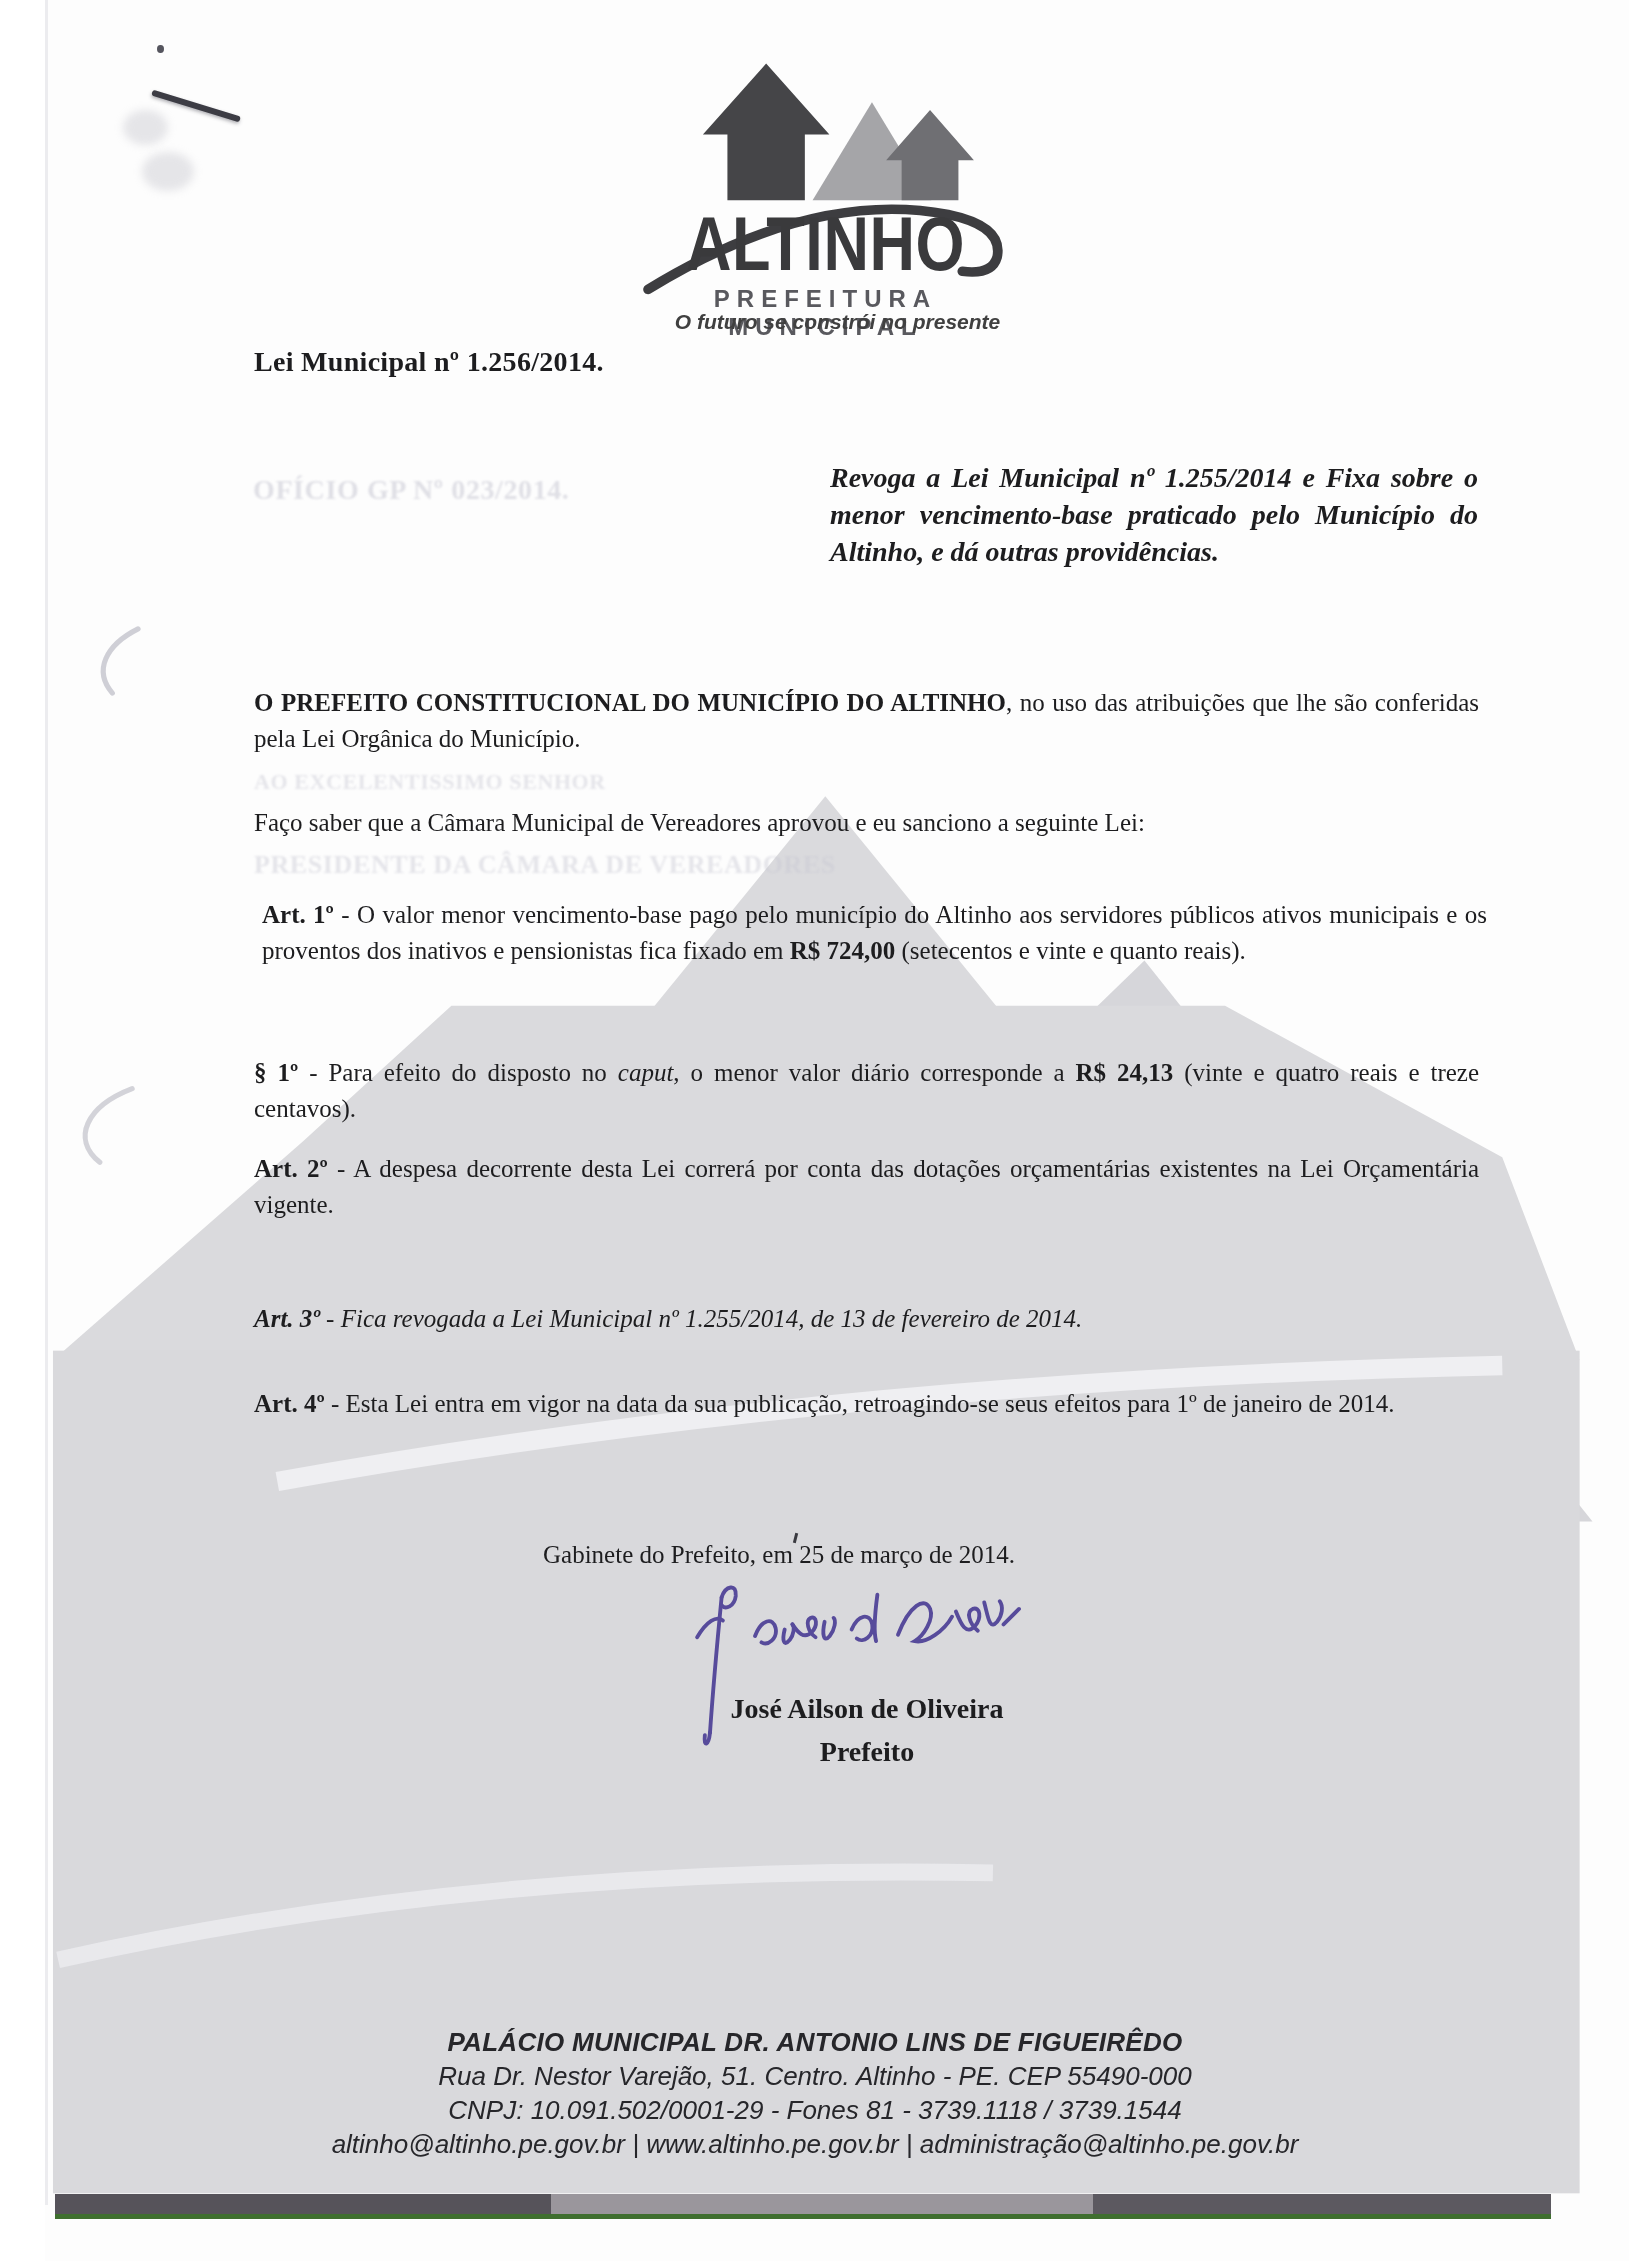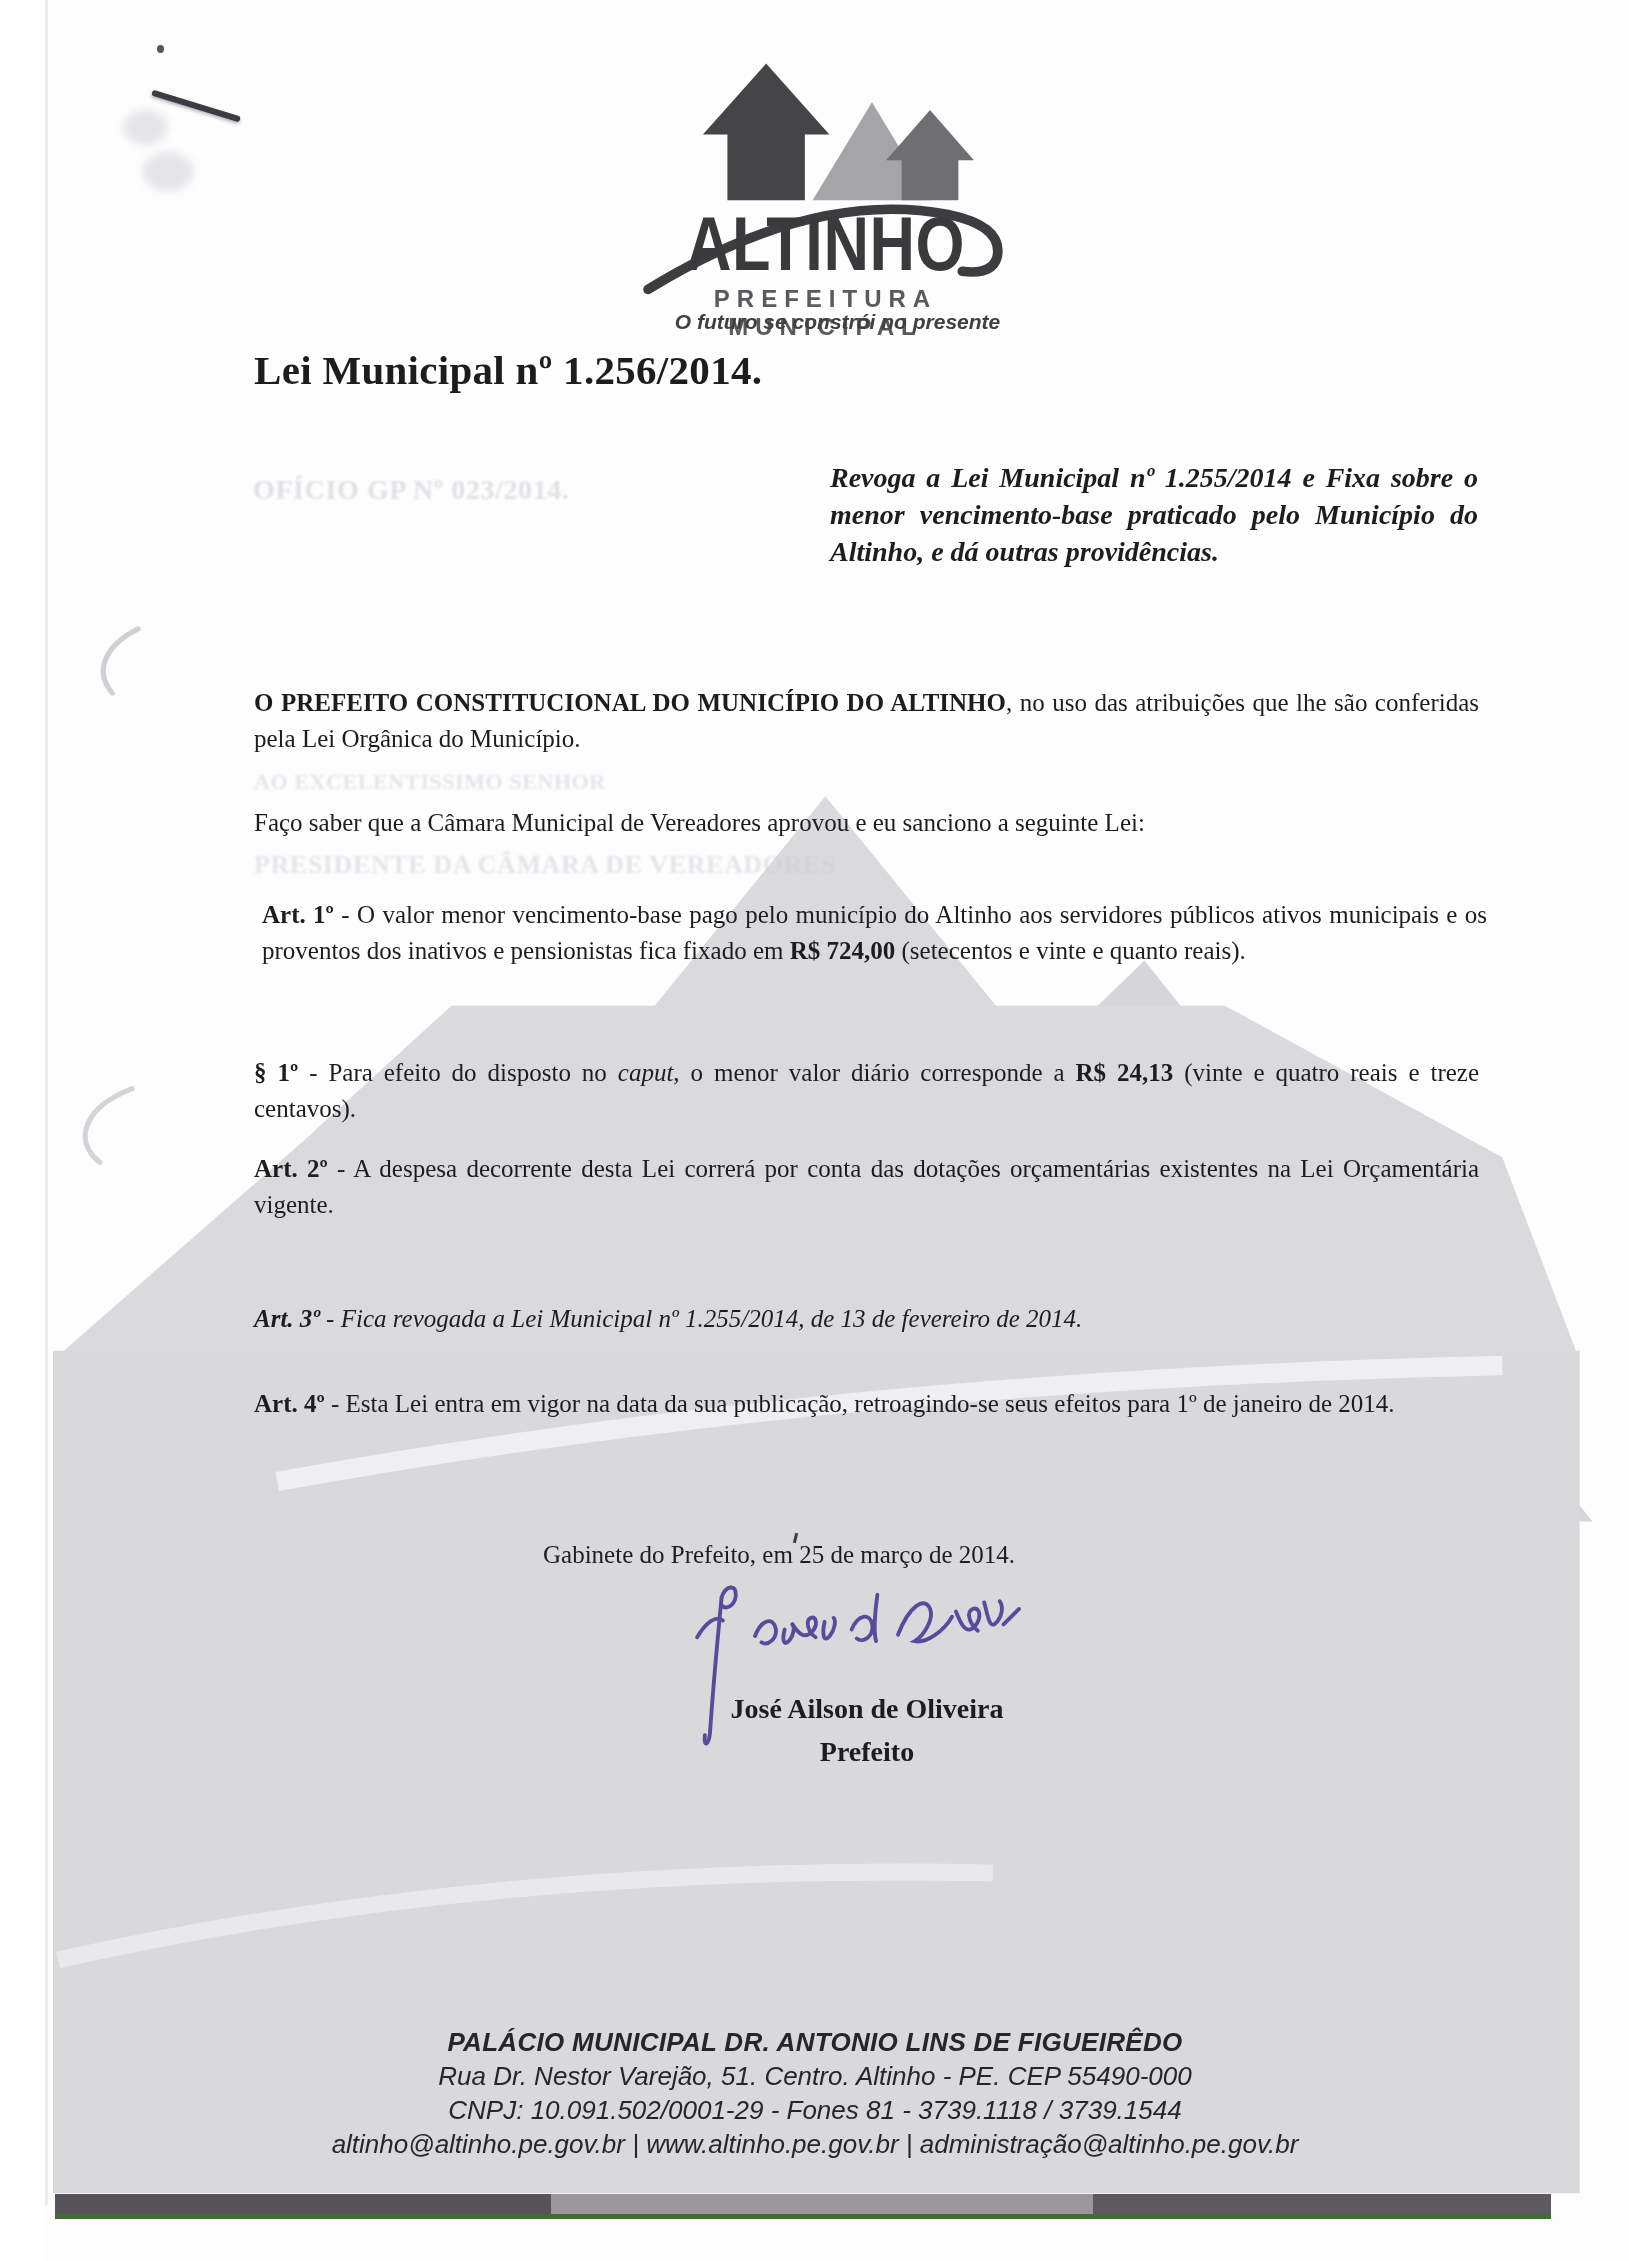--- a/index.html
+++ b/index.html
@@ -25,21 +25,21 @@
              font-family:"Liberation Sans",sans-serif;font-weight:900;font-size:67px;
              letter-spacing:0.6px;color:#3a3a3c;transform:scale(.94,1.12);}
   #logo-sub{position:absolute;left:0;top:246px;width:413px;text-align:center;
             font-family:"Liberation Sans",sans-serif;font-size:24px;font-weight:bold;
             letter-spacing:7px;color:#59595e;}
   #logo-tag{position:absolute;left:12px;top:271px;width:413px;text-align:center;
             font-family:"Liberation Sans",sans-serif;font-size:21px;font-weight:bold;
             font-style:italic;color:#404040;}
   
   .doc{z-index:3;font-size:25px;line-height:36px;text-align:justify;width:1225px;left:254px;}
-  #title{left:254px;top:346px;font-size:41px;font-weight:bold;letter-spacing:0.3px;z-index:3;white-space:nowrap;text-align:right;}
+  #title{left:254px;top:346px;font-size:28px;font-weight:bold;letter-spacing:0.3px;z-index:3;white-space:nowrap;text-align:right;}
   #ementa{left:830px;top:459px;width:648px;font-size:28px;line-height:37px;font-weight:bold;
           font-style:italic;text-align:justify;z-index:3;}
   b{font-weight:bold;}
   .lead{font-weight:bold;}
   #dateline{left:543px;top:1541px;font-size:25px;z-index:3;white-space:nowrap;}
   #tickmark{left:794px;top:1533px;width:3.2px;height:10.3px;background:#3a3a40;transform:rotate(14deg);z-index:3;}
   #signature{left:658px;top:1560px;z-index:3;}
   #signer-block{left:638px;top:1687px;width:458px;text-align:center;z-index:3;
                 font-size:28px;font-weight:bold;line-height:43px;}
   

